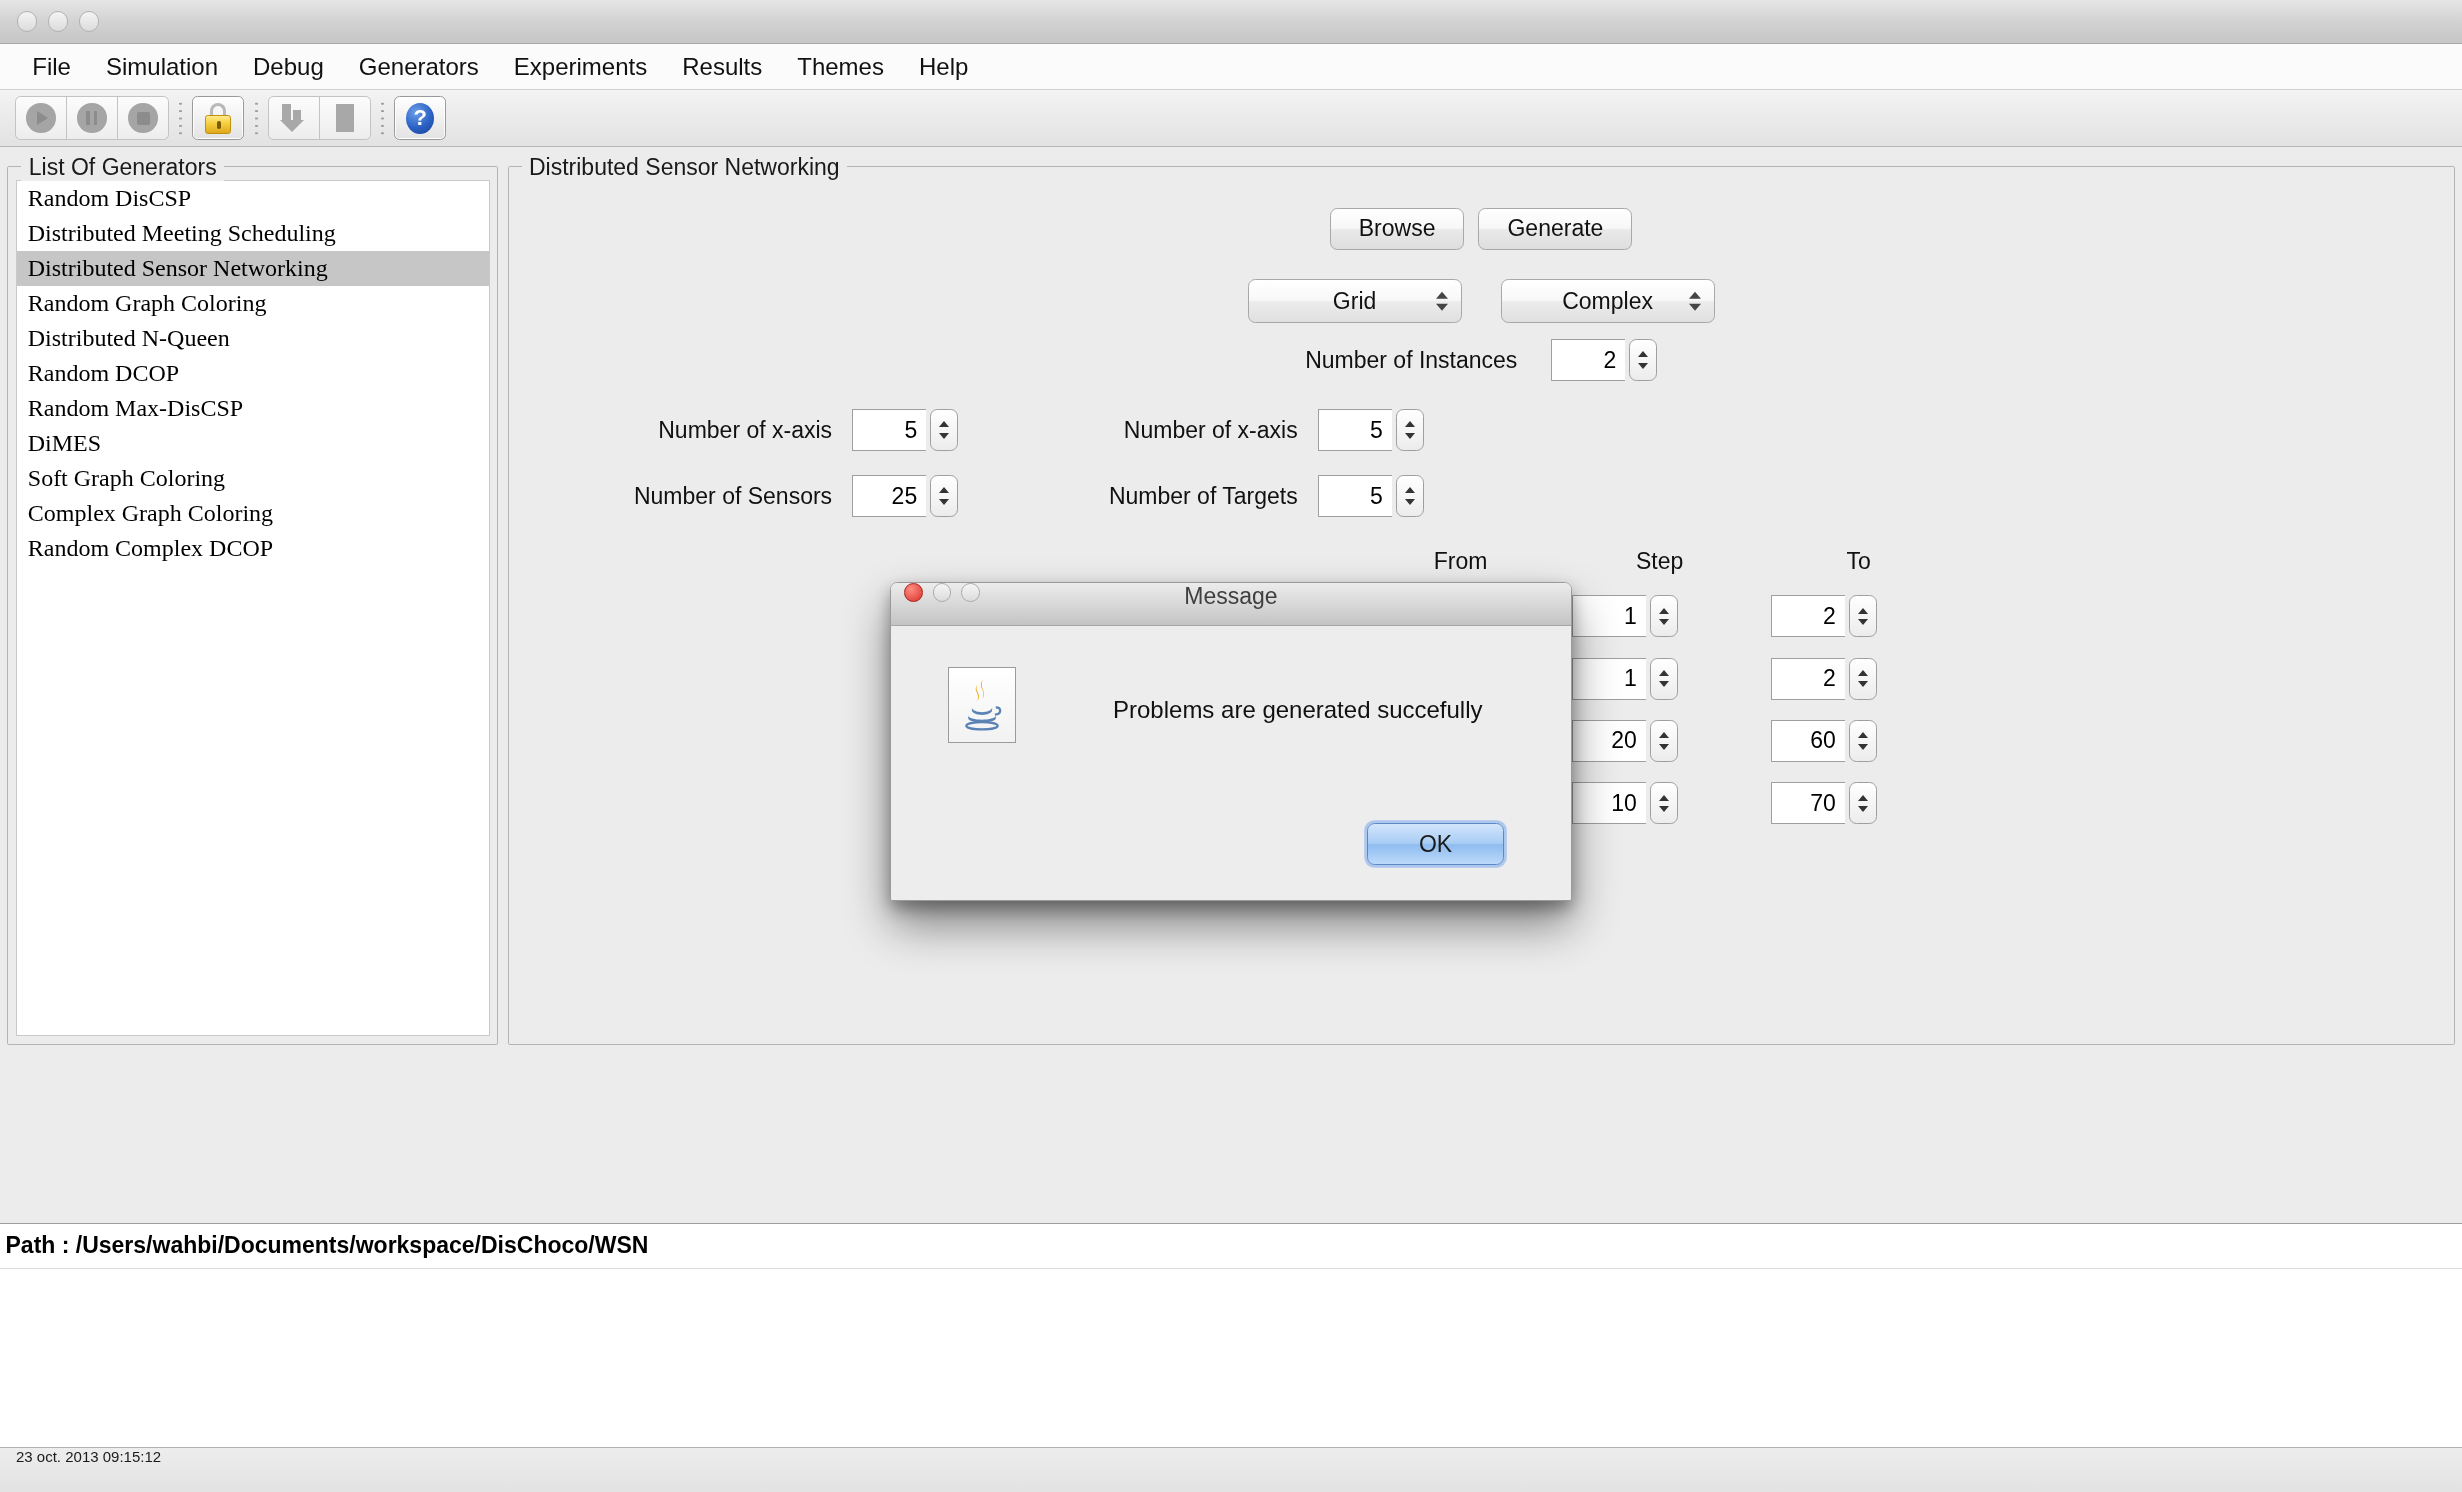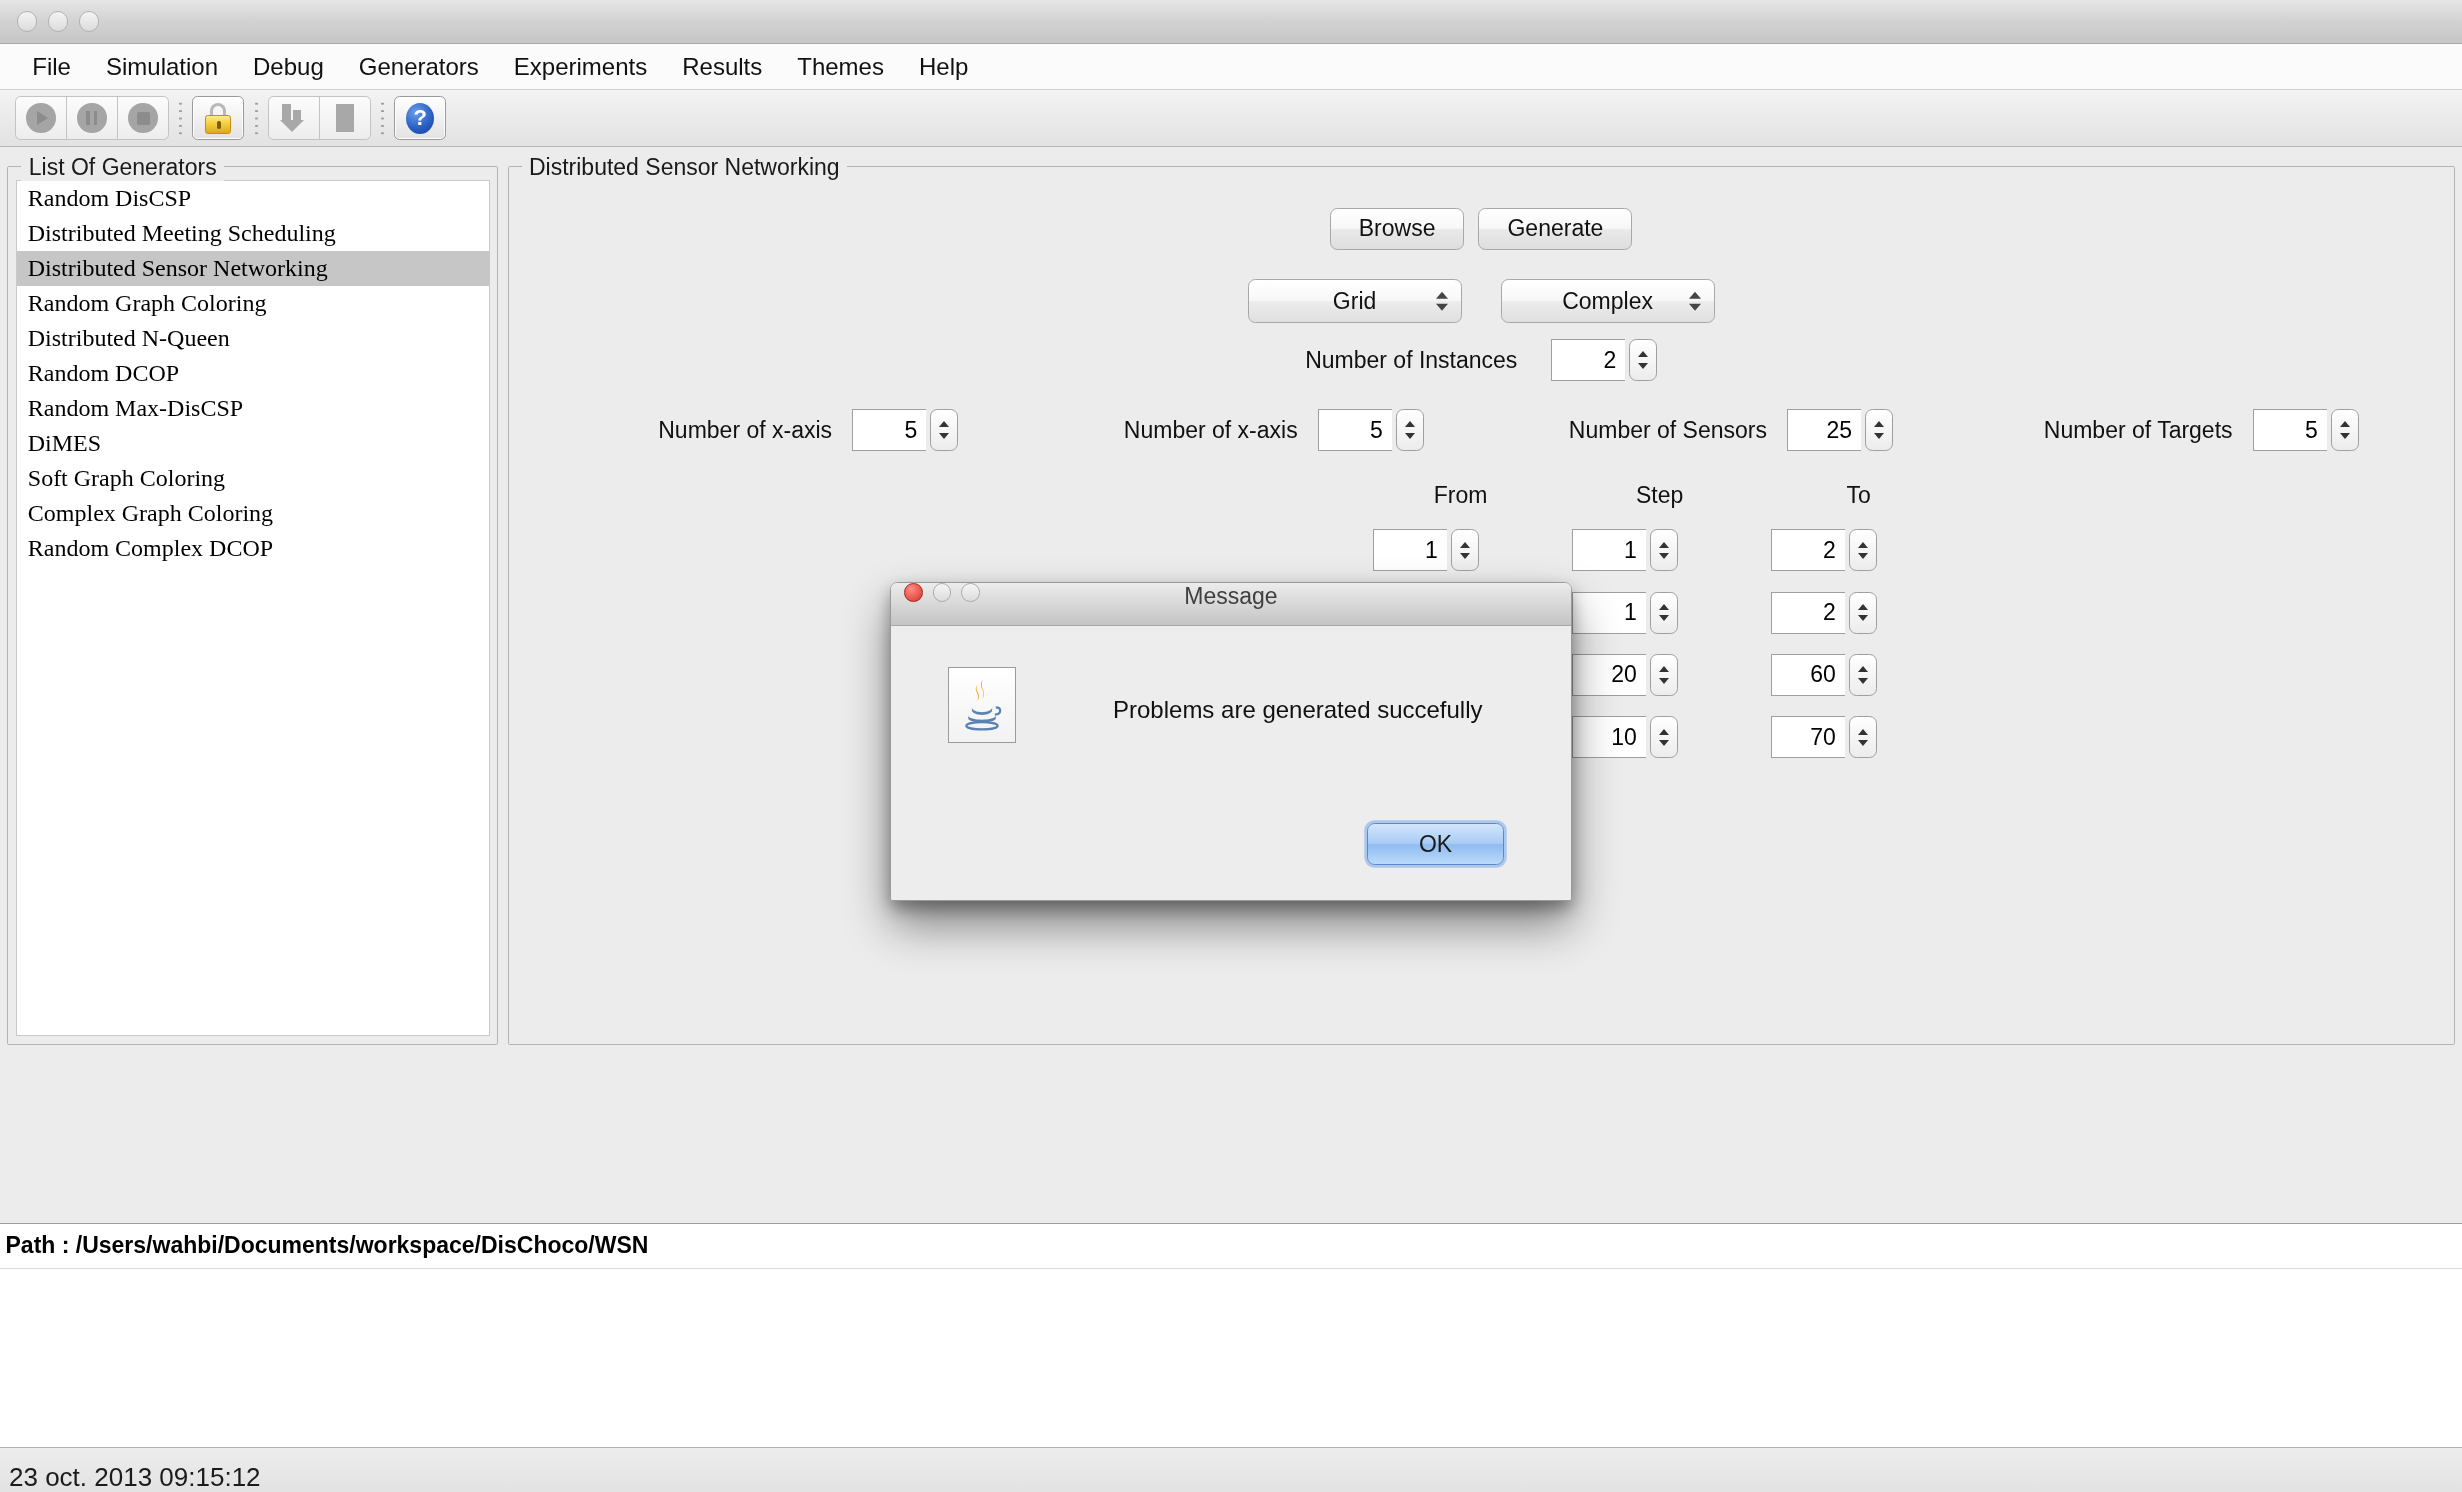--- a/index.html
+++ b/index.html
@@ -304,23 +304,23 @@
   .log-area {
     flex: 1 1 auto;
     background:#ffffff;
     border-top:0.9px solid #dcdcdc;
     min-height: 0;
   }
   .statusbar {
     flex: 0 0 46px;
     background: linear-gradient(to bottom,#ededed,#e2e2e2);
     border-top:0.9px solid #b0b0b0;
-    display:flex; align-items:flex-end;
-    padding-left: 9px;
-    font-size: 26px;
+    display:flex; align-items:flex-start;
+    padding-left: 16px;
+    font-size: 15px;
     color:#1b1b1b;
   }
 
   
   .dialog-shadow {
     position: absolute;
     left: 890px; top: 582px;
     width: 682px; height: 319px;
     border-radius: 7.4px;
     box-shadow: 0 24px 46px rgba(0,0,0,0.45), 0 7.4px 14.8px rgba(0,0,0,0.3);
@@ -507,21 +507,21 @@
         <span class="field-label">Number of Instances</span>
         <span class="spinner">
           <input type="text" value="2" style="">
           <span class="spin-btns">
               <span class="up"></span>
               <span class="down"></span>
             </span>
         </span>
       </div>
 
-      <div style="margin-top:28px; display:flex; flex-direction:row; gap:24px; align-items:flex-end;">
+      <div style="margin-top:28px; display:flex; flex-direction:column; gap:24px; align-items:flex-start;">
 
         <div style="display:grid; grid-template-columns: 305px 120px 305px 120px; column-gap:20.3px; align-items:center;">
           <span class="field-label" style="text-align:right;">Number of x-axis</span>
           <span class="spinner">
             <input type="text" value="5" style="">
             <span class="spin-btns">
                 <span class="up"></span>
                 <span class="down"></span>
               </span>
           </span>

